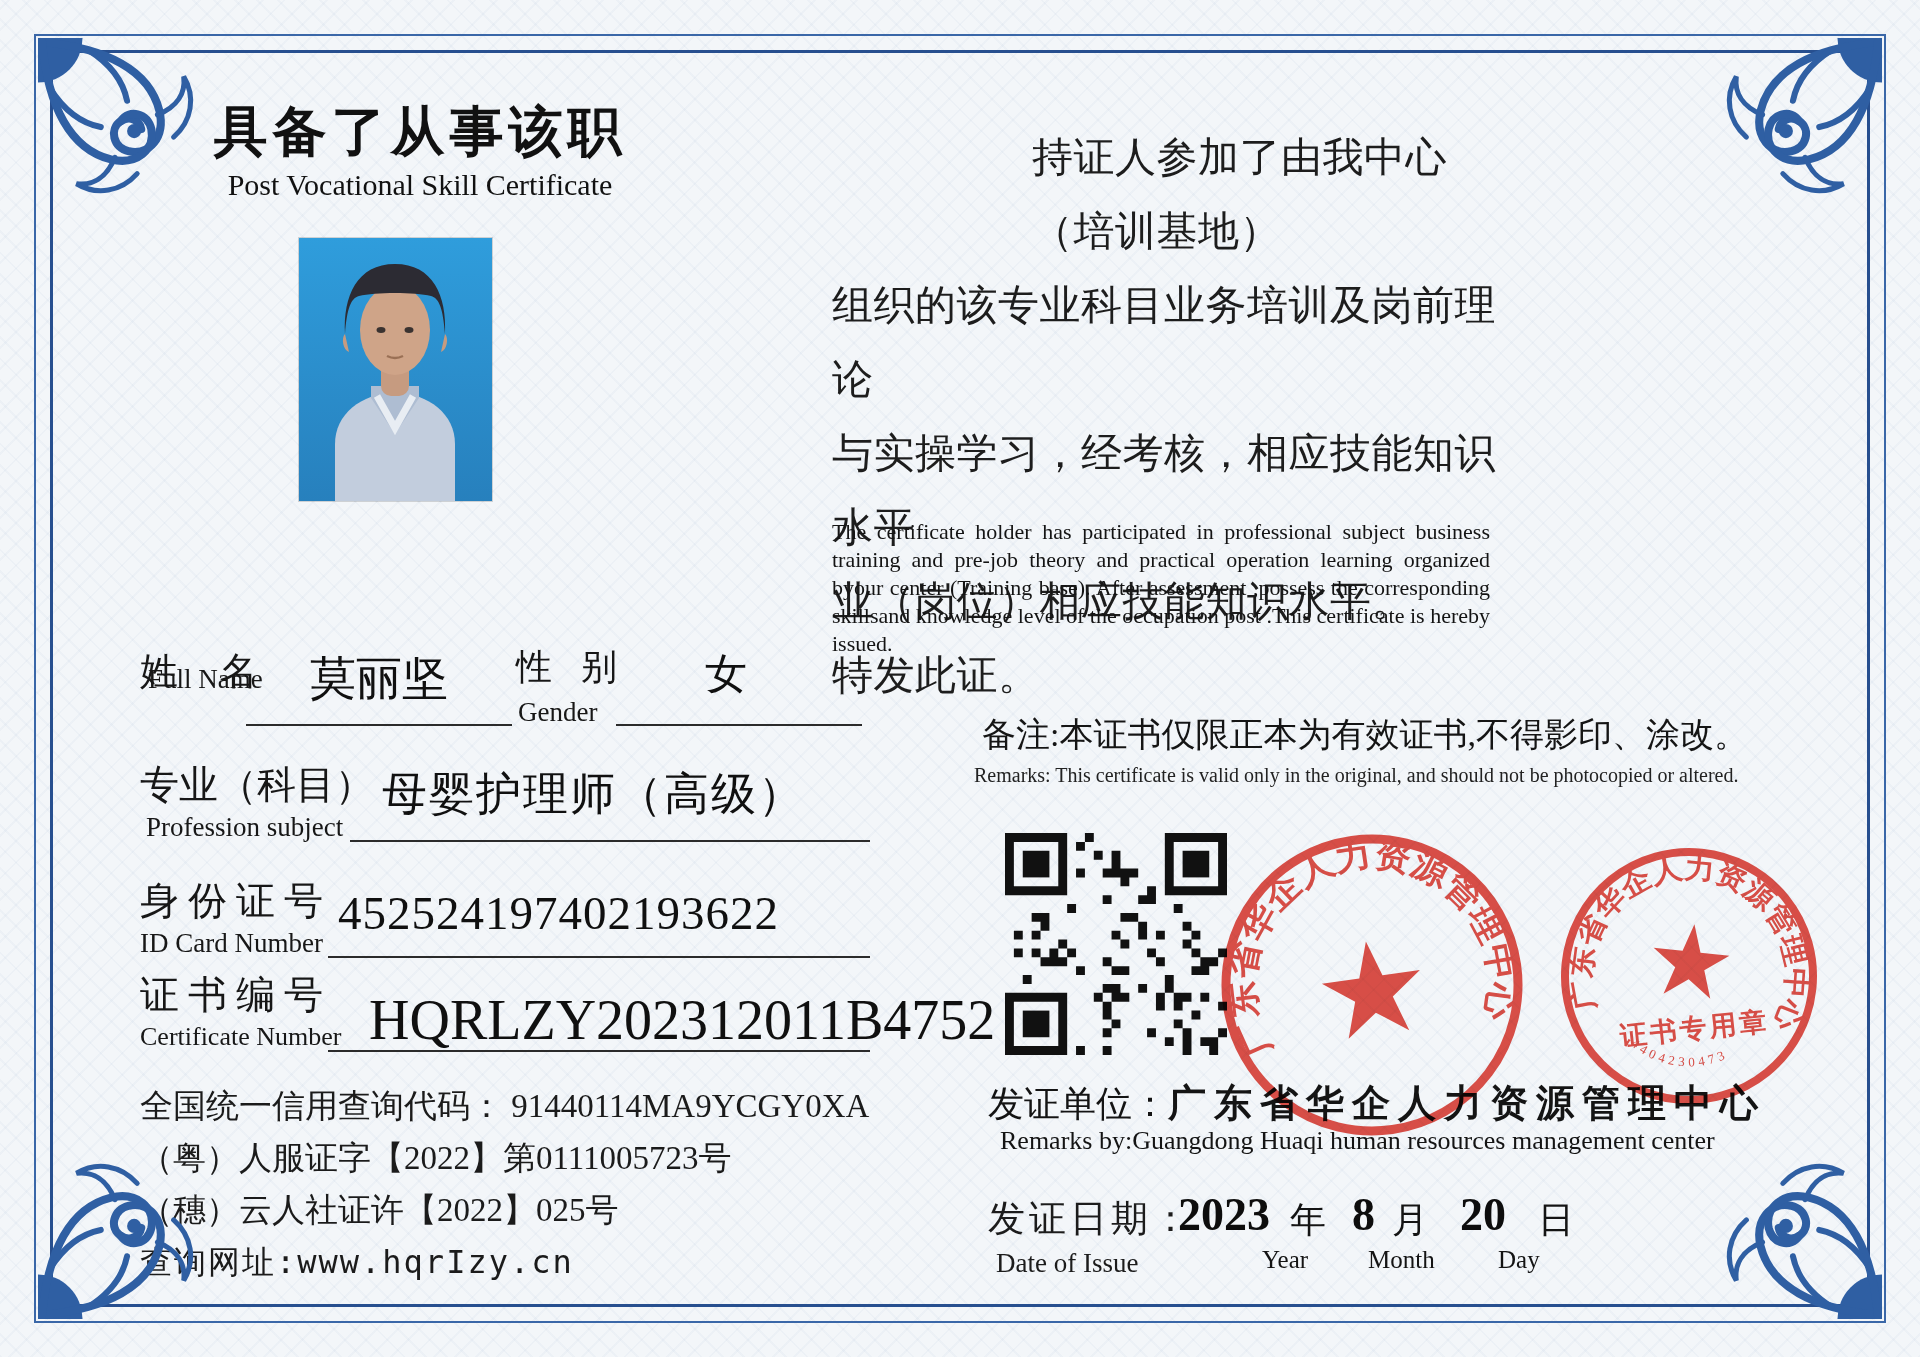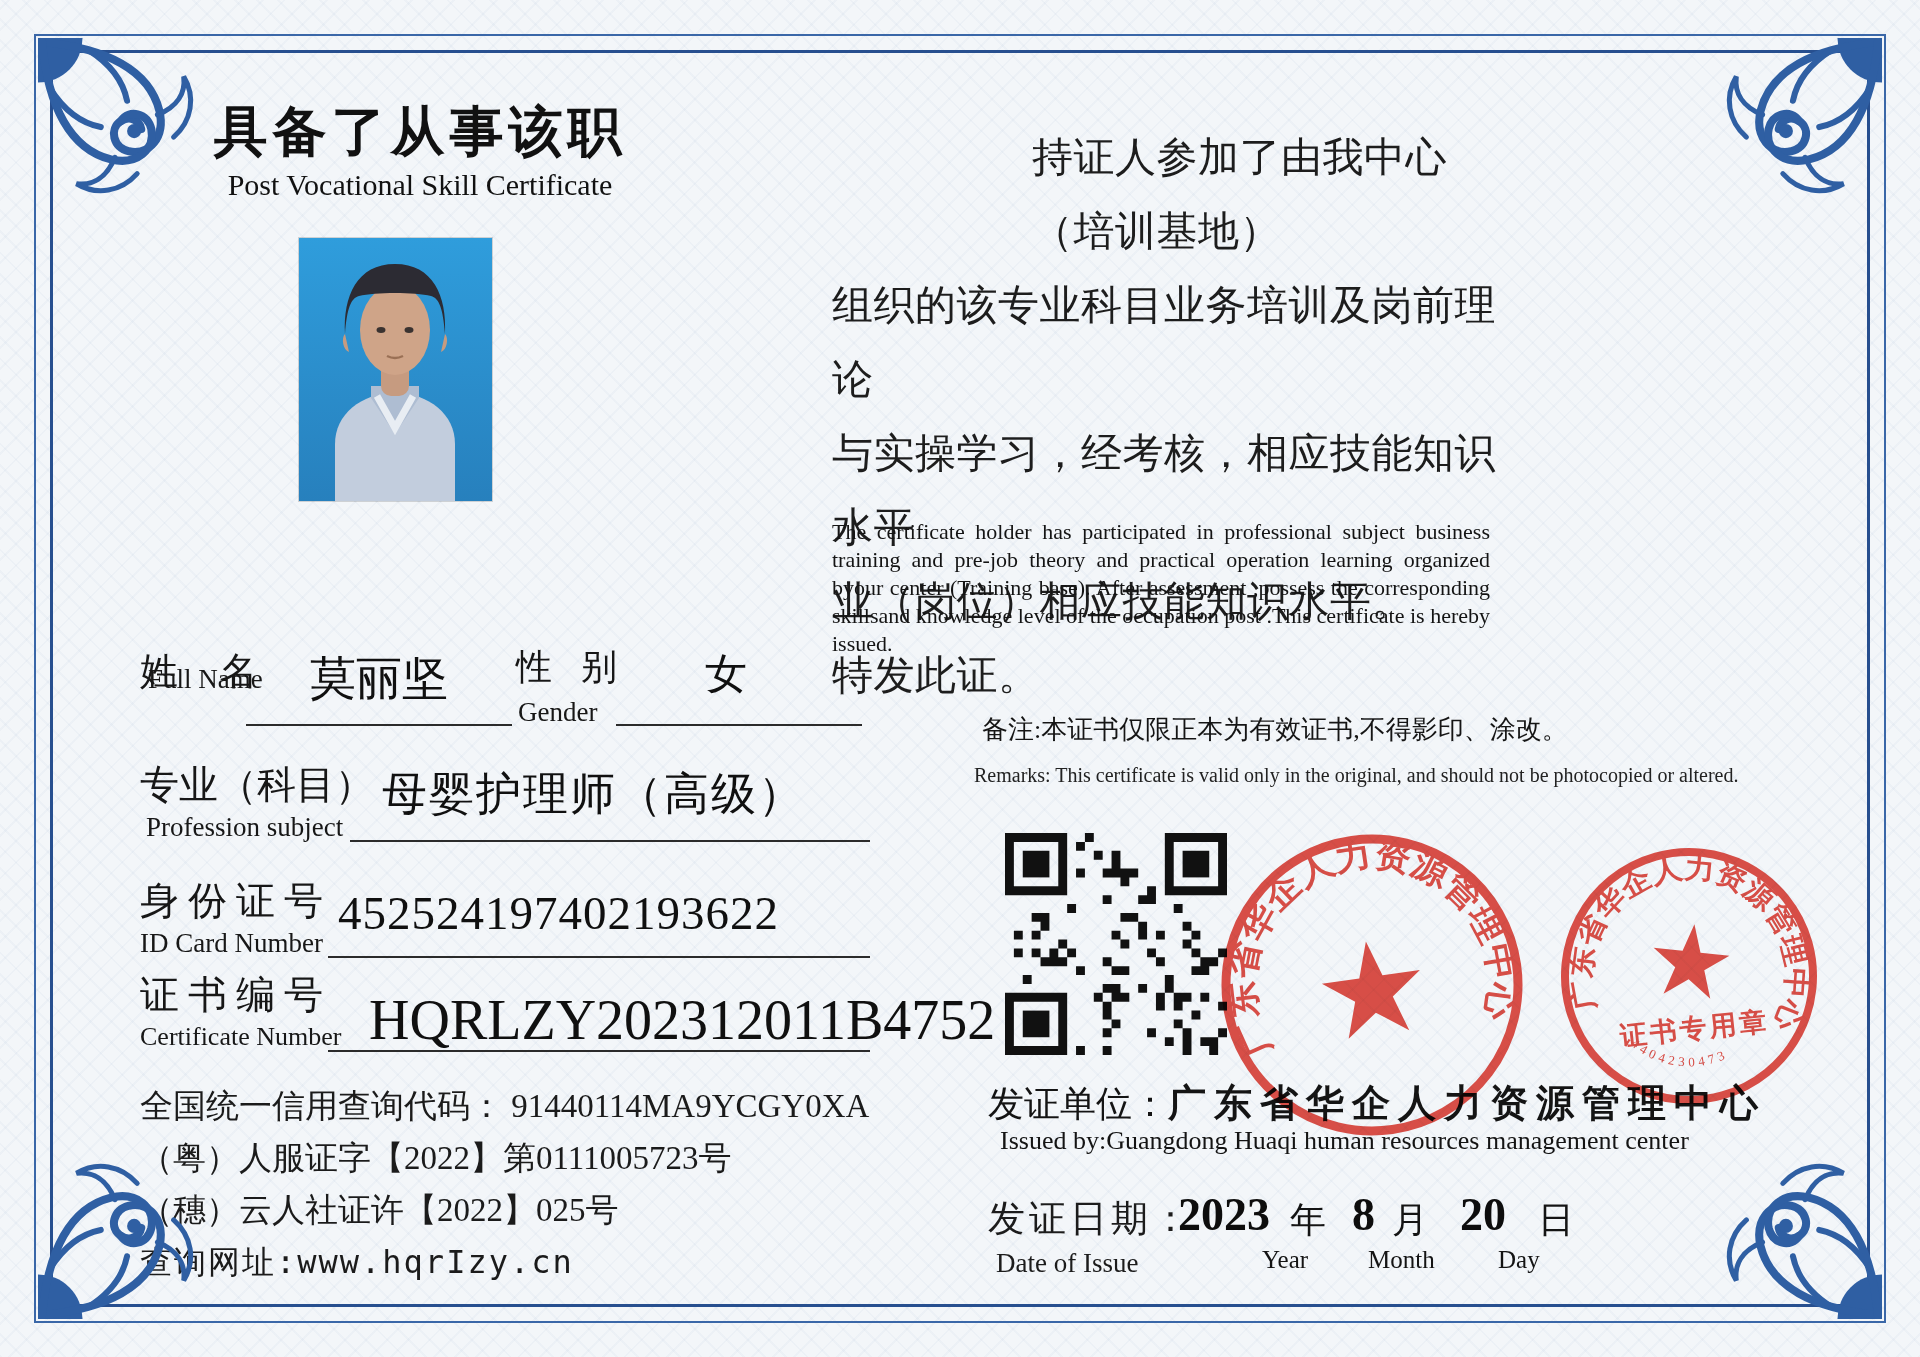--- a/index.html
+++ b/index.html
@@ -49,21 +49,21 @@
   #f-cert-en{left:140px;top:1022px;font-size:26px;}
   #u-cert{left:328px;top:1050px;width:542px;}
   #v-cert{left:338px;top:988px;font-size:56px;margin-left:31px;}
   
   #footer-left{left:140px;top:1080px;width:760px;font-size:33px;line-height:52px;color:#1b1b1b;}
   #footer-left .mono{font-family:"DejaVu Sans Mono","Liberation Mono",monospace;letter-spacing:2px;font-size:32px;}
   
   #stmt-zh{left:832px;top:120px;width:672px;font-size:41px;line-height:74px;color:#1d1d1d;letter-spacing:0.5px;}
   #stmt-zh .indent{padding-left:200px;}
   #stmt-en{left:832px;top:518px;width:658px;font-size:22px;line-height:28px;text-align:justify;color:#141414;}
-  #remark-zh{left:982px;top:712px;font-size:26px;white-space:nowrap;color:#151515;}
+  #remark-zh{left:982px;top:712px;font-size:34px;white-space:nowrap;color:#151515;}
   #remark-en{left:974px;top:764px;font-size:20px;white-space:nowrap;color:#222;}
   
   #qr-box{left:1005px;top:833px;width:222px;height:222px;}
   .stamp{mix-blend-mode:multiply;opacity:.93;}
   #stamp-left{left:1217px;top:830px;width:310px;height:310px;z-index:4;}
   #stamp-right{left:1553px;top:840px;width:272px;height:272px;z-index:4;}
   
   #issuer-row{left:988px;top:1078px;white-space:nowrap;font-size:36px;color:#141414;}
   #issuer-row .issuer-val{font-size:38px;letter-spacing:8px;font-weight:600;}
   #issuer-en{left:1000px;top:1126px;font-size:26px;color:#141414;}
@@ -263,21 +263,21 @@
         <text fill="#e0433a" font-size="13" letter-spacing="4">
           <textPath href="#arcRb" startOffset="14">4404230473</textPath>
         </text>
       </g>
     </svg>
   </div>
 
   <div class="abs" id="issuer-row">
     <span>发证单位：</span><span class="issuer-val">广东省华企人力资源管理中心</span>
   </div>
-  <div class="abs" id="issuer-en">Issued by:Guangdong Huaqi human resources management center</div>
+  <div class="abs" id="issuer-en">Remarks by:Guangdong Huaqi human resources management center</div>
 
   <div class="abs" id="date-zh">发证日期：</div>
   <div class="abs" id="date-en">Date of Issue</div>
   <div class="abs dnum" id="d-year">2023</div>
   <div class="abs dcjk" id="d-year-zh">年</div>
   <div class="abs dnum" id="d-month">8</div>
   <div class="abs dcjk" id="d-month-zh">月</div>
   <div class="abs dnum" id="d-day">20</div>
   <div class="abs dcjk" id="d-day-zh">日</div>
   <div class="abs dlab" id="l-year">Year</div>

